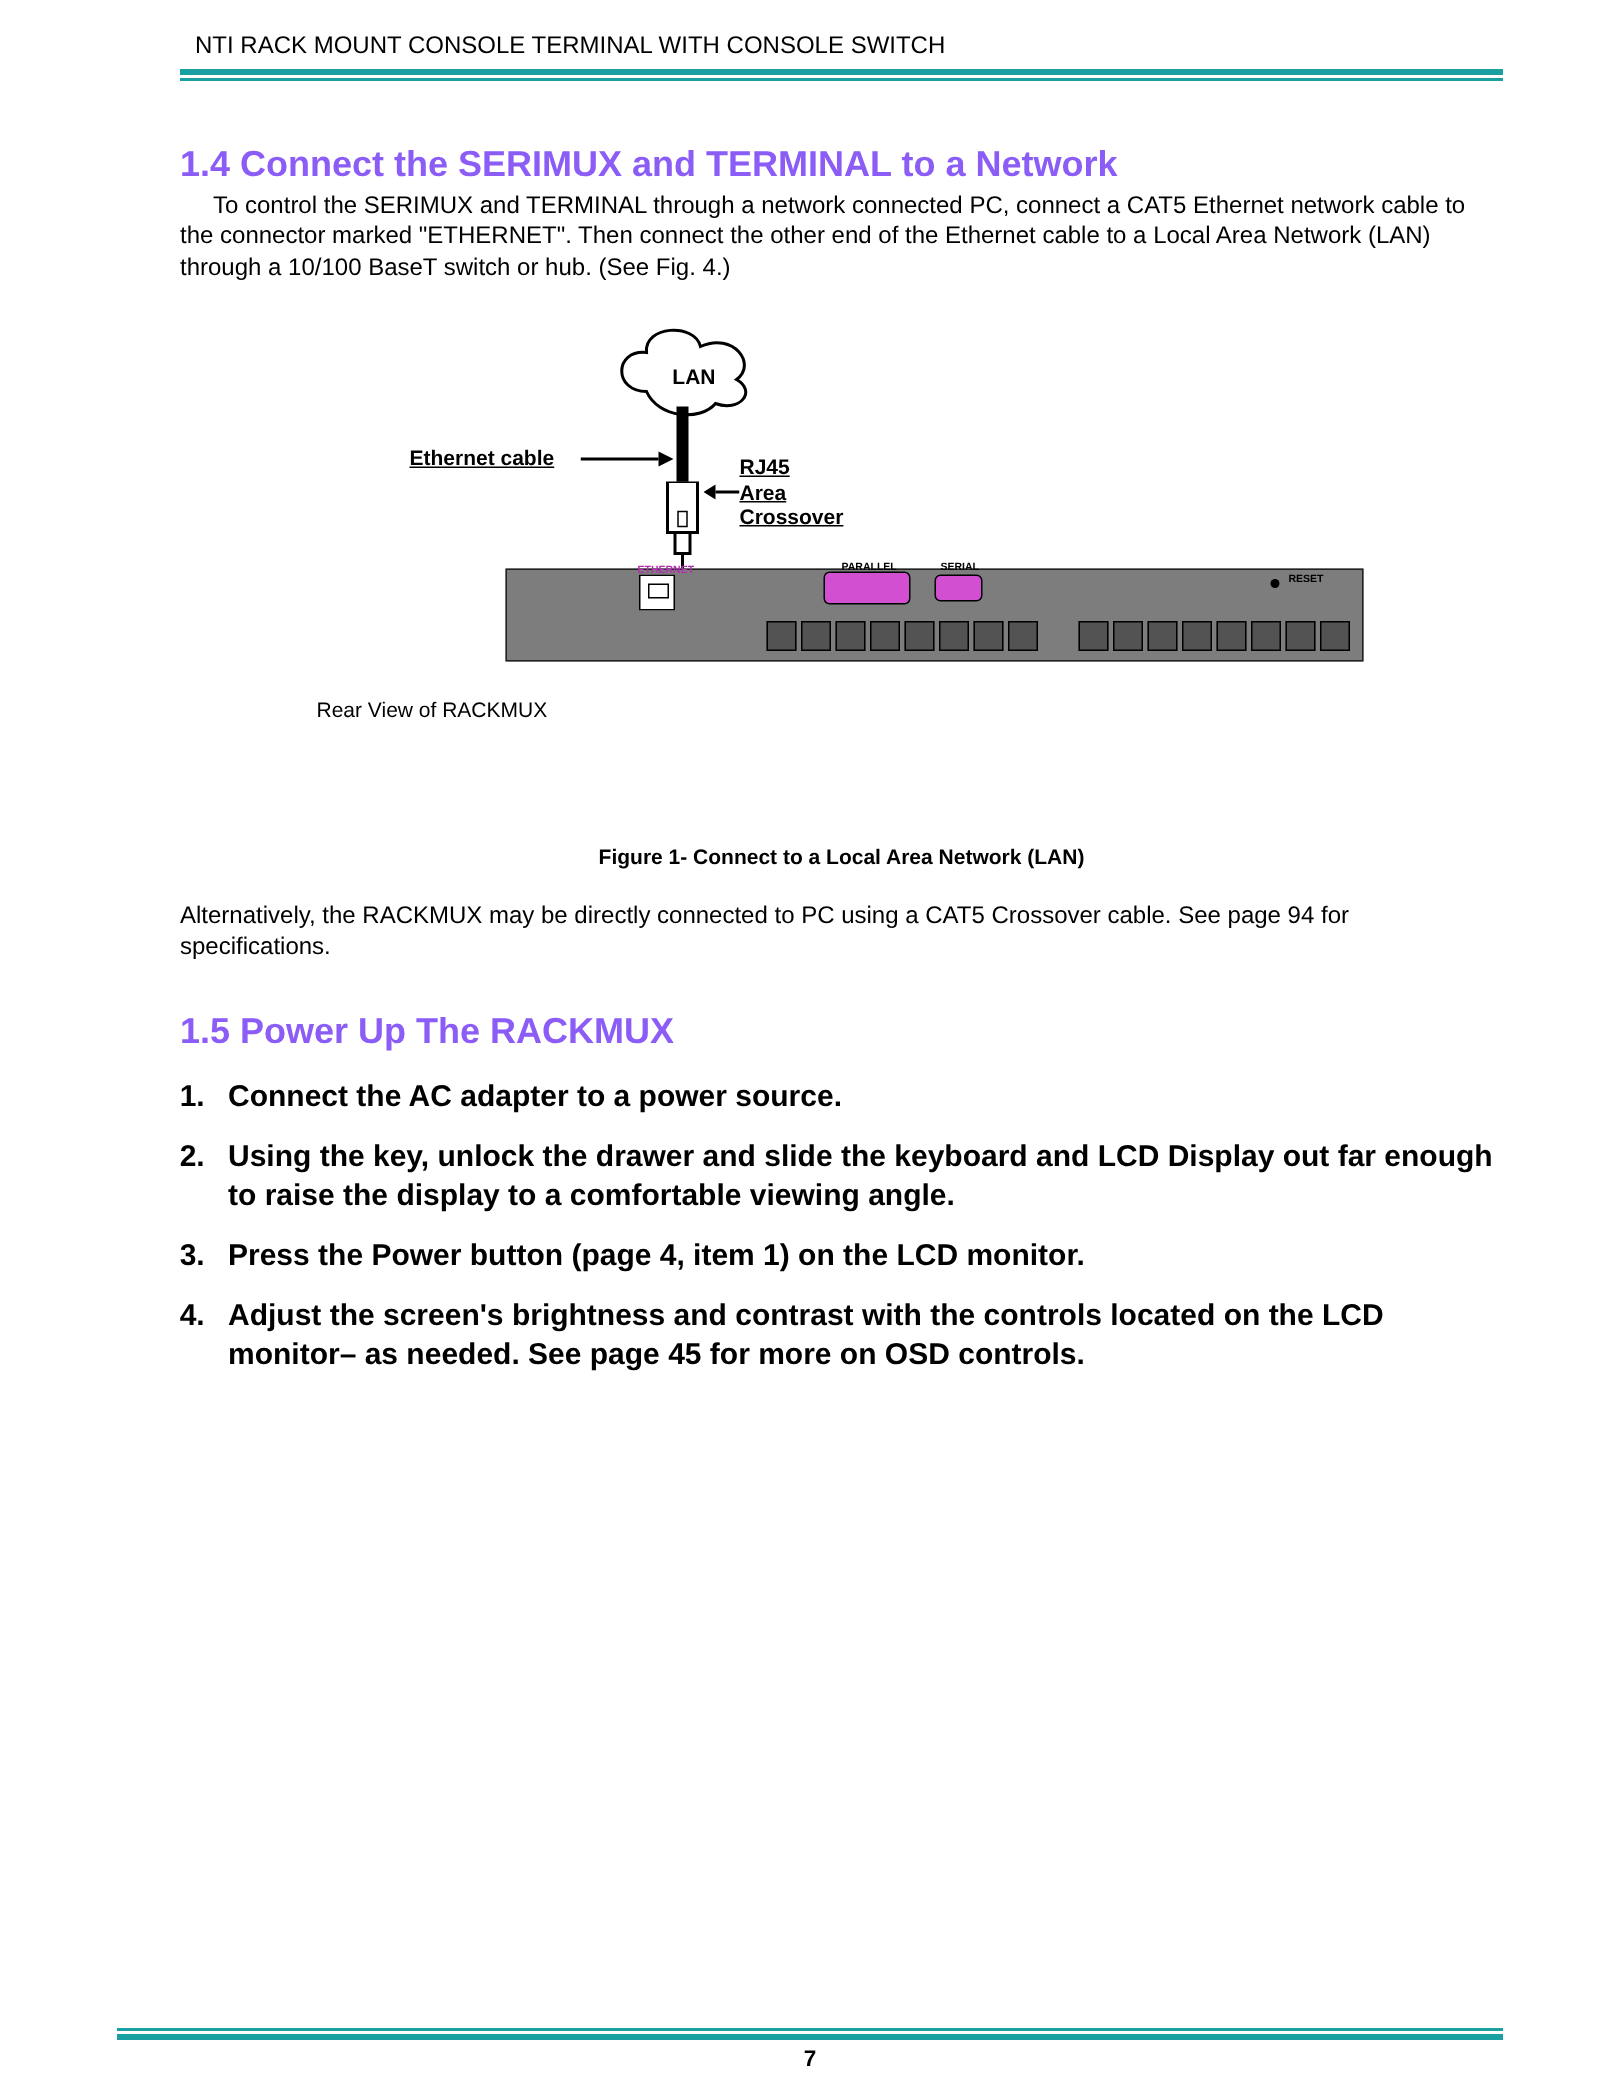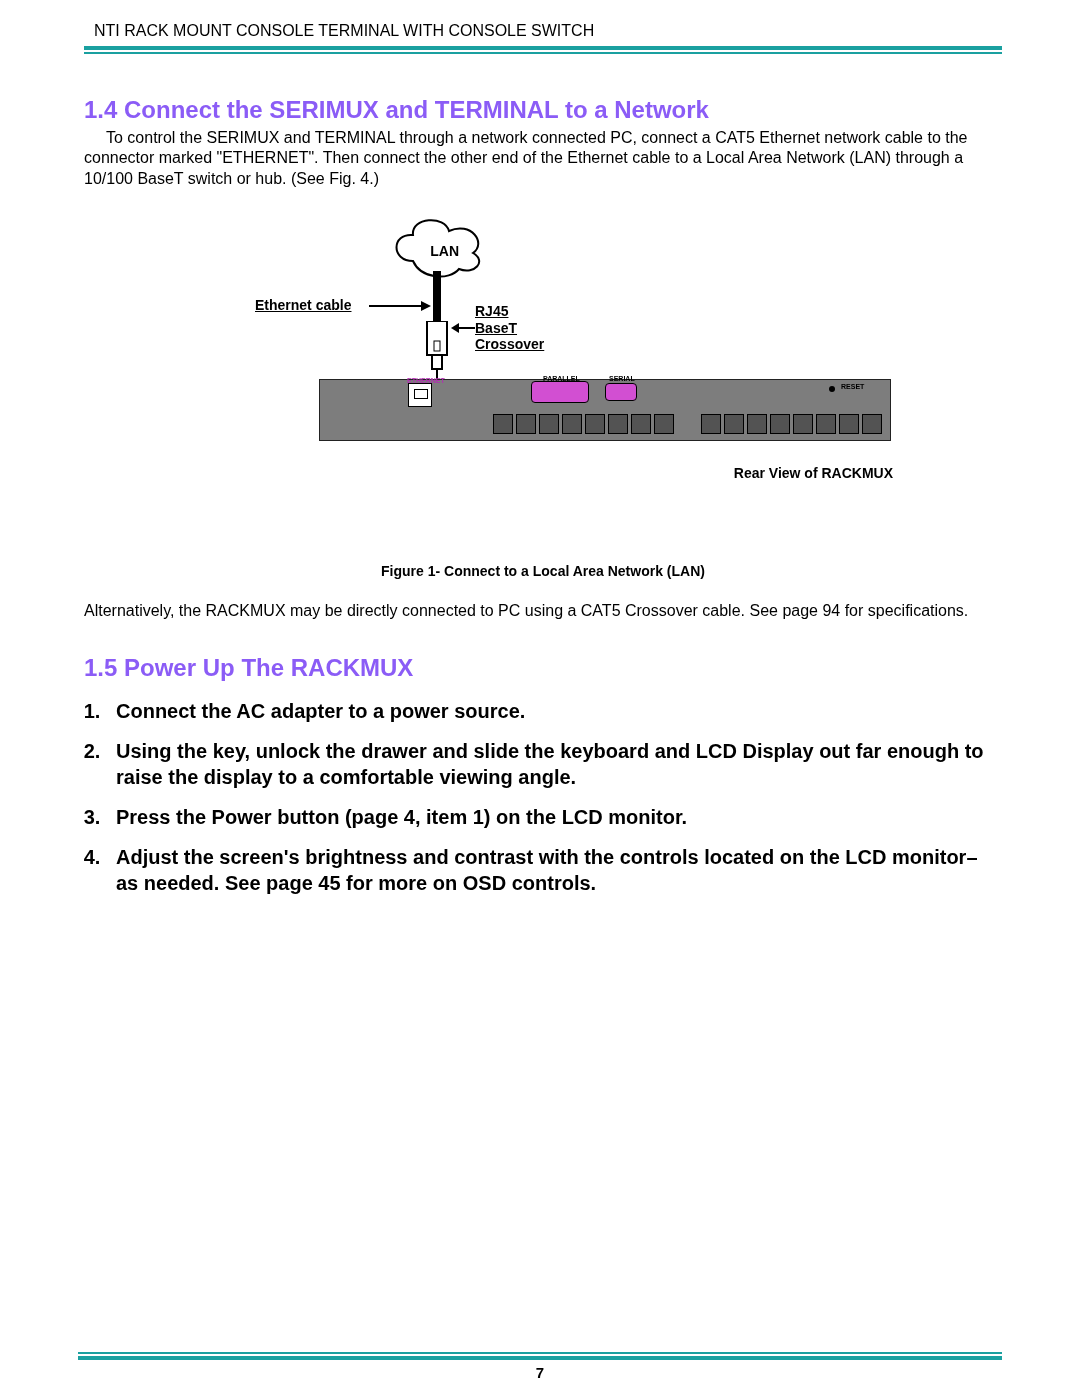--- a/index.html
+++ b/index.html
@@ -9,21 +9,21 @@
     height: 1397px;
     background: #fff;
     font-family: Arial, Helvetica, sans-serif;
     color: #000;
   }
   .page {
     position: relative;
     width: 1080px;
     height: 1397px;
     box-sizing: border-box;
-    padding: 22px 78px 40px 84px;
+    padding: 22px 78px 40px 120px;
   }
   .header-title {
     font-size: 16px;
     color: #000;
     margin: 0 0 6px 10px;
   }
   .hr-teal-thick {
     border: none;
     border-top: 4px solid #1aa0a0;
     margin: 0 0 2px 0;
@@ -159,22 +159,22 @@
     width:6px;height:6px;
     background:#000; border-radius:50%;
   }
   .tiny {
     position:absolute;
     font-size:7px;
     font-weight:bold;
     color:#000;
   }
   .rear-caption {
-    text-align: right;
-    font-weight: bold;
+    text-align: left;
+    font-weight: normal;
     font-size: 14px;
     margin-top: 14px;
   }
   .fig-caption {
     text-align: center;
     font-weight: bold;
     font-size: 14px;
     margin-top: 42px;
   }
   ol.steps {
@@ -236,21 +236,21 @@
       <svg width="32" height="60" viewBox="0 0 32 60">
         <rect x="6" y="0" width="20" height="34" fill="#fff" stroke="#000" stroke-width="2"></rect>
         <rect x="11" y="34" width="10" height="14" fill="#fff" stroke="#000" stroke-width="2"></rect>
         <rect x="13" y="20" width="6" height="10" fill="#fff" stroke="#000" stroke-width="1"></rect>
         <line x1="16" y1="48" x2="16" y2="60" stroke="#000" stroke-width="2"></line>
       </svg>
     </div>
 
     <div class="fig-label" style="left:282px; top:92px; line-height:1.15;">
       <span>RJ45</span><br>
-      <span>BaseT</span><br>
+      <span>Area</span><br>
       <span>Crossover</span>
     </div>
     <div class="arrow-r" style="left:258px; top:110px; transform:scaleX(-1);">
       <svg width="24" height="14">
           <line x1="0" y1="7" x2="16" y2="7" stroke="#000" stroke-width="2"></line>
           <polygon points="16,2 24,7 16,12" fill="#000"></polygon>
         </svg>
     </div>
 
     <div class="device"></div>

